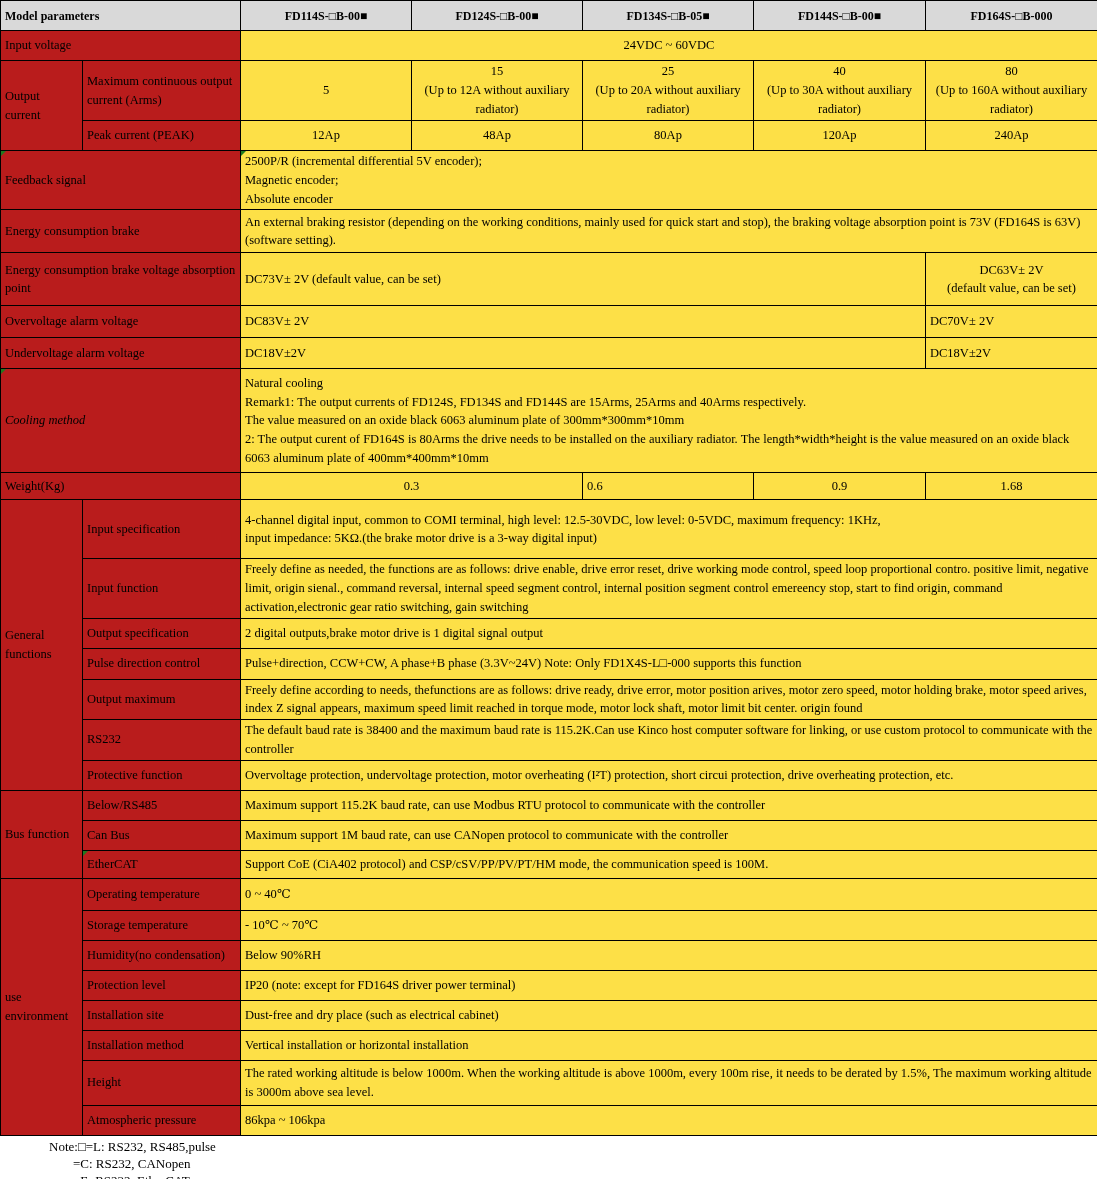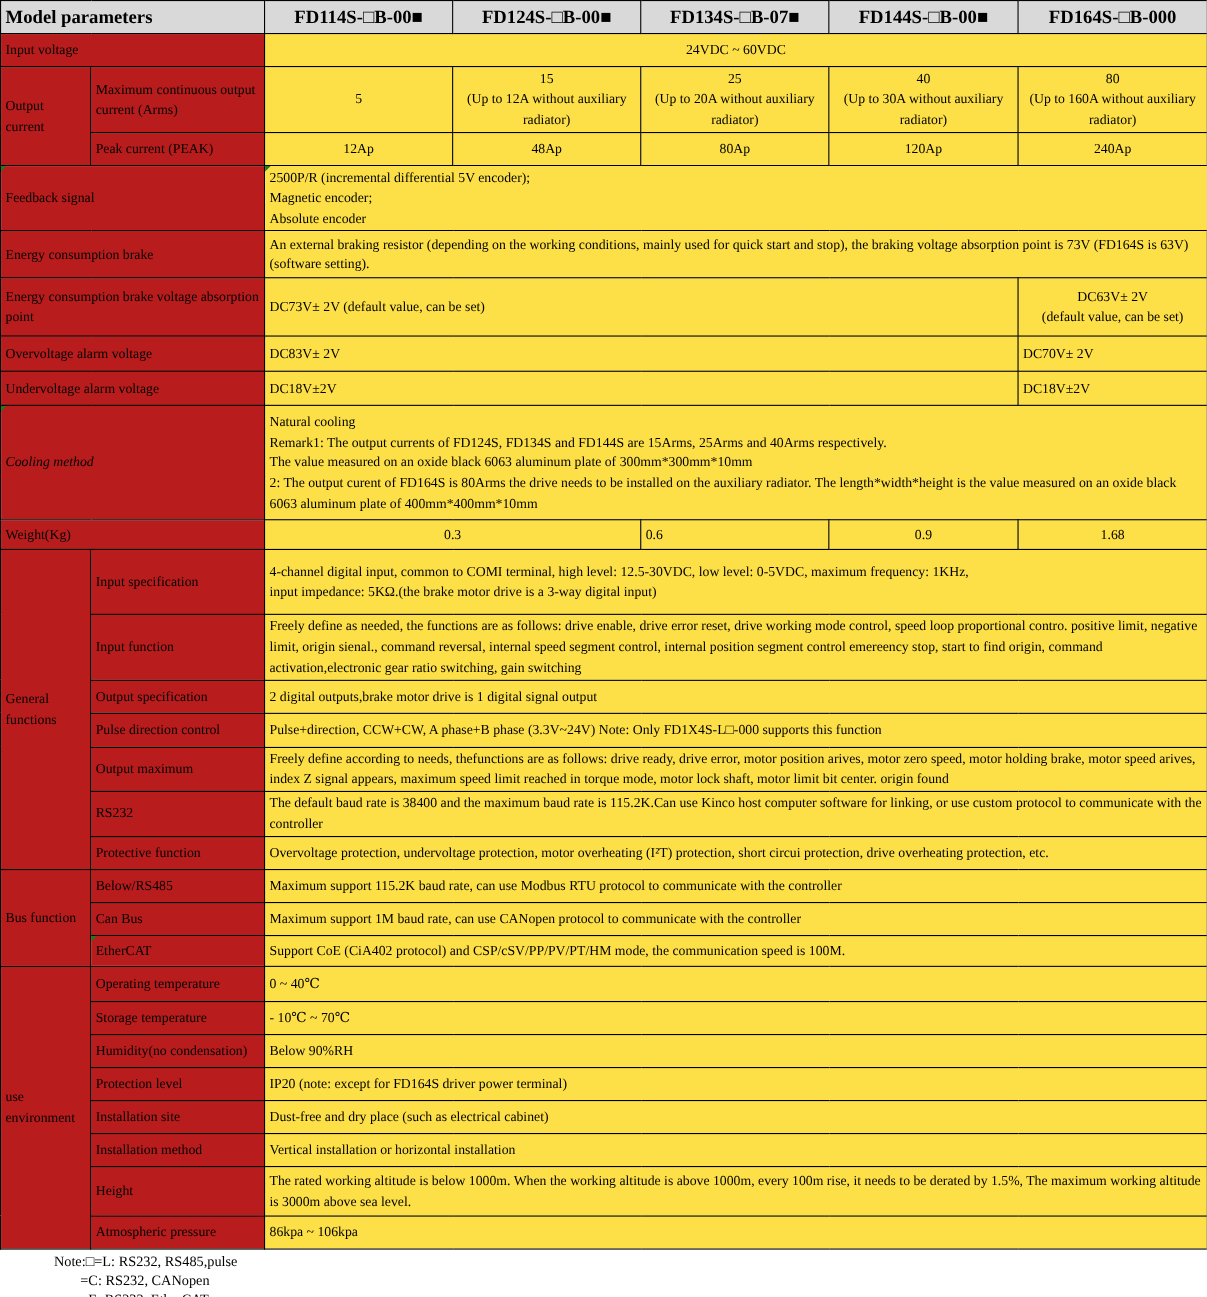--- a/index.html
+++ b/index.html
@@ -23,21 +23,21 @@
     border: 1px solid #000000;
     padding: 1px 4px;
     vertical-align: middle;
     white-space: pre-line;
     word-wrap: break-word;
   }
   .hdr {
     background: #d9d9d9;
     font-weight: bold;
     text-align: center;
-    font-size: 17px;
+    font-size: 12px;
     margin-left: 38px;
   }
   .hdr.left { text-align: left; }
   .lbl {
     background: #b91c1c;
     text-align: left;
   }
   .lbl.center { text-align: left; font-style: italic; }
   .val { background: #fde047; text-align: left; }
   .val.center { text-align: center; }
@@ -72,21 +72,21 @@
         <col style="width:171px">
       <col style="width:172px">
         <col style="width:172px">
     </colgroup>
 
     <tbody>
         <tr style="height:30px">
       <td colspan="2" class="hdr left">Model parameters</td>
       <td class="hdr">FD114S-□B-00■</td>
       <td class="hdr">FD124S-□B-00■</td>
-      <td class="hdr">FD134S-□B-07■</td>
+      <td class="hdr">FD134S-□B-05■</td>
       <td class="hdr">FD144S-□B-00■</td>
       <td class="hdr">FD164S-□B-000</td>
     </tr>
 
     <tr style="height:30px">
       <td colspan="2" class="lbl">Input voltage</td>
       <td colspan="5" class="val center">24VDC ~ 60VDC</td>
     </tr>
 
     <tr style="height:60px">

